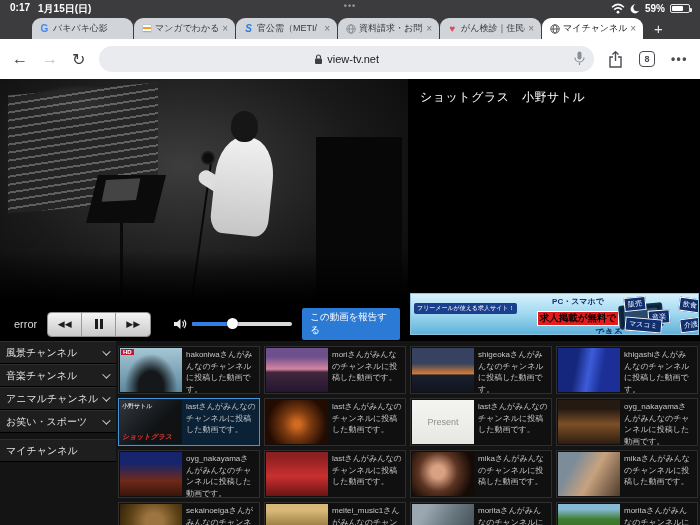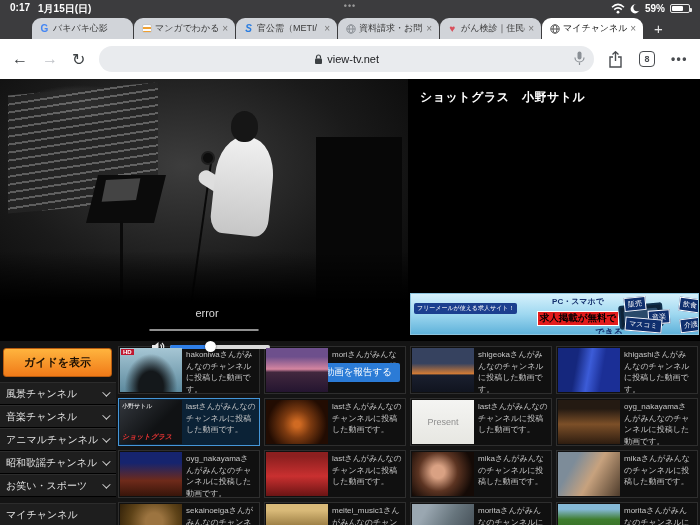--- a/index.html
+++ b/index.html
@@ -69,38 +69,38 @@
   .person-head { position:absolute; left:231px; top:32px; width:27px; height:31px; background:#161616;
     border-radius:50% 50% 46% 46%; }
   .mic-ball { position:absolute; left:203px; top:74px; width:10px; height:10px; background:#0d0d0d;
     border-radius:50%; box-shadow:0 0 0 2px #1e1e1e; }
   .mic-stand { position:absolute; left:200px; top:82px; width:2px; height:146px; background:#090909;
     transform:rotate(8deg); }
   .equip { position:absolute; right:6px; top:58px; width:86px; height:170px; background:#070707; }
   .floor-shade { position:absolute; left:0; bottom:0; width:100%; height:56px;
     background:linear-gradient(180deg,transparent,#000 90%); }
 
-  .controls { height:34px; background:#000; display:flex; align-items:center; padding:0 8px; gap:10px;flex-direction:column; }
+  .controls { height:34px; background:#000; display:flex; align-items:center; padding:0 8px; gap:10px; }
   .err { color:#d8d8d8; font-size:11px; margin-left:6px; }
   .btngroup { display:flex; border-radius:4px; overflow:hidden; border:1px solid #8f8f8f; }
   .pbtn { width:36px; height:23px; background:linear-gradient(180deg,#f4f4f4,#c9c9c9);
     color:#1d1d1d; font-size:9px; display:flex; align-items:center; justify-content:center;
     border-right:1px solid #9a9a9a; }
   .pbtn:last-child { border-right:none; }
   .pausebars { width:8px; height:10px; border-left:3px solid #1d1d1d; border-right:3px solid #1d1d1d; }
   .volwrap { display:flex; align-items:center; gap:5px; margin-left:12px; }
   .voltrack { width:100px; height:4px; border-radius:2px; background:#d9d9d9; position:relative; }
   .volfill { position:absolute; left:0; top:0; bottom:0; background:#2f7fe8; border-radius:2px; }
   .volthumb { position:absolute; top:-4px; width:11px; height:11px; background:#fff; border-radius:50%;
     box-shadow:0 0 2px rgba(0,0,0,.7); }
   .reportbtn { margin-left:auto; background:#2b7bd6; color:#fff; font-size:9.5px;
     padding:3px 8px; border-radius:2px; }
 
   .rightpanel { flex:1; position:relative; background:#000; }
-  .vtitle { color:#fff; font-size:12px; font-weight:bold; padding:10px 12px; letter-spacing:.5px; }
+  .vtitle { color:#fff; font-size:12px; font-weight:normal; padding:10px 12px; letter-spacing:.5px; }
 
   
   .ad { position:absolute; left:2px; right:1px; bottom:6px; height:42px; overflow:hidden;
     background:linear-gradient(180deg,#d6f1fc 0%,#9fd8f0 50%,#5fb2da 100%);
     border:1px solid #8cc4de; }
   .ad-left { position:absolute; left:3px; top:2px; }
   .ad-tagline { display:inline-block; background:#1b3f8f; color:#fff; font-size:6px;
     padding:1px 3px; border-radius:2px; }
   .ad-brand { color:#13337e; font-weight:bold; font-style:italic; font-size:15px; line-height:1.2;
     text-shadow:-1px -1px 0 #fff,1px -1px 0 #fff,-1px 1px 0 #fff,1px 1px 0 #fff,2px 2px 1px #2a5aa0; }
@@ -316,39 +316,34 @@
             <span class="tag">音楽</span>
             <span class="tag">マスコミ</span>
             <span class="tag">介護</span>
           </div>
       </div>
     </div>
   </div>
 
   <div class="bottom">
     <div class="sidebar">
-      <div class="guidebtn">ガイドを表示</div>
       <div id="channel-list">
           <div class="chan">
             <span>風景チャンネル</span>
             <span class="chev"></span>
           </div>
           <div class="chan">
             <span>音楽チャンネル</span>
             <span class="chev"></span>
           </div>
           <div class="chan">
             <span>アニマルチャンネル</span>
             <span class="chev"></span>
           </div>
           <div class="chan">
-            <span>昭和歌謡チャンネル</span>
-            <span class="chev"></span>
-          </div>
-          <div class="chan">
             <span>お笑い・スポーツ</span>
             <span class="chev"></span>
           </div>
           <div class="chan mychan">
             <span>マイチャンネル</span>
           </div>
         </div>
     </div>
     <div class="grid" id="grid-cells">
         <div class="card">

